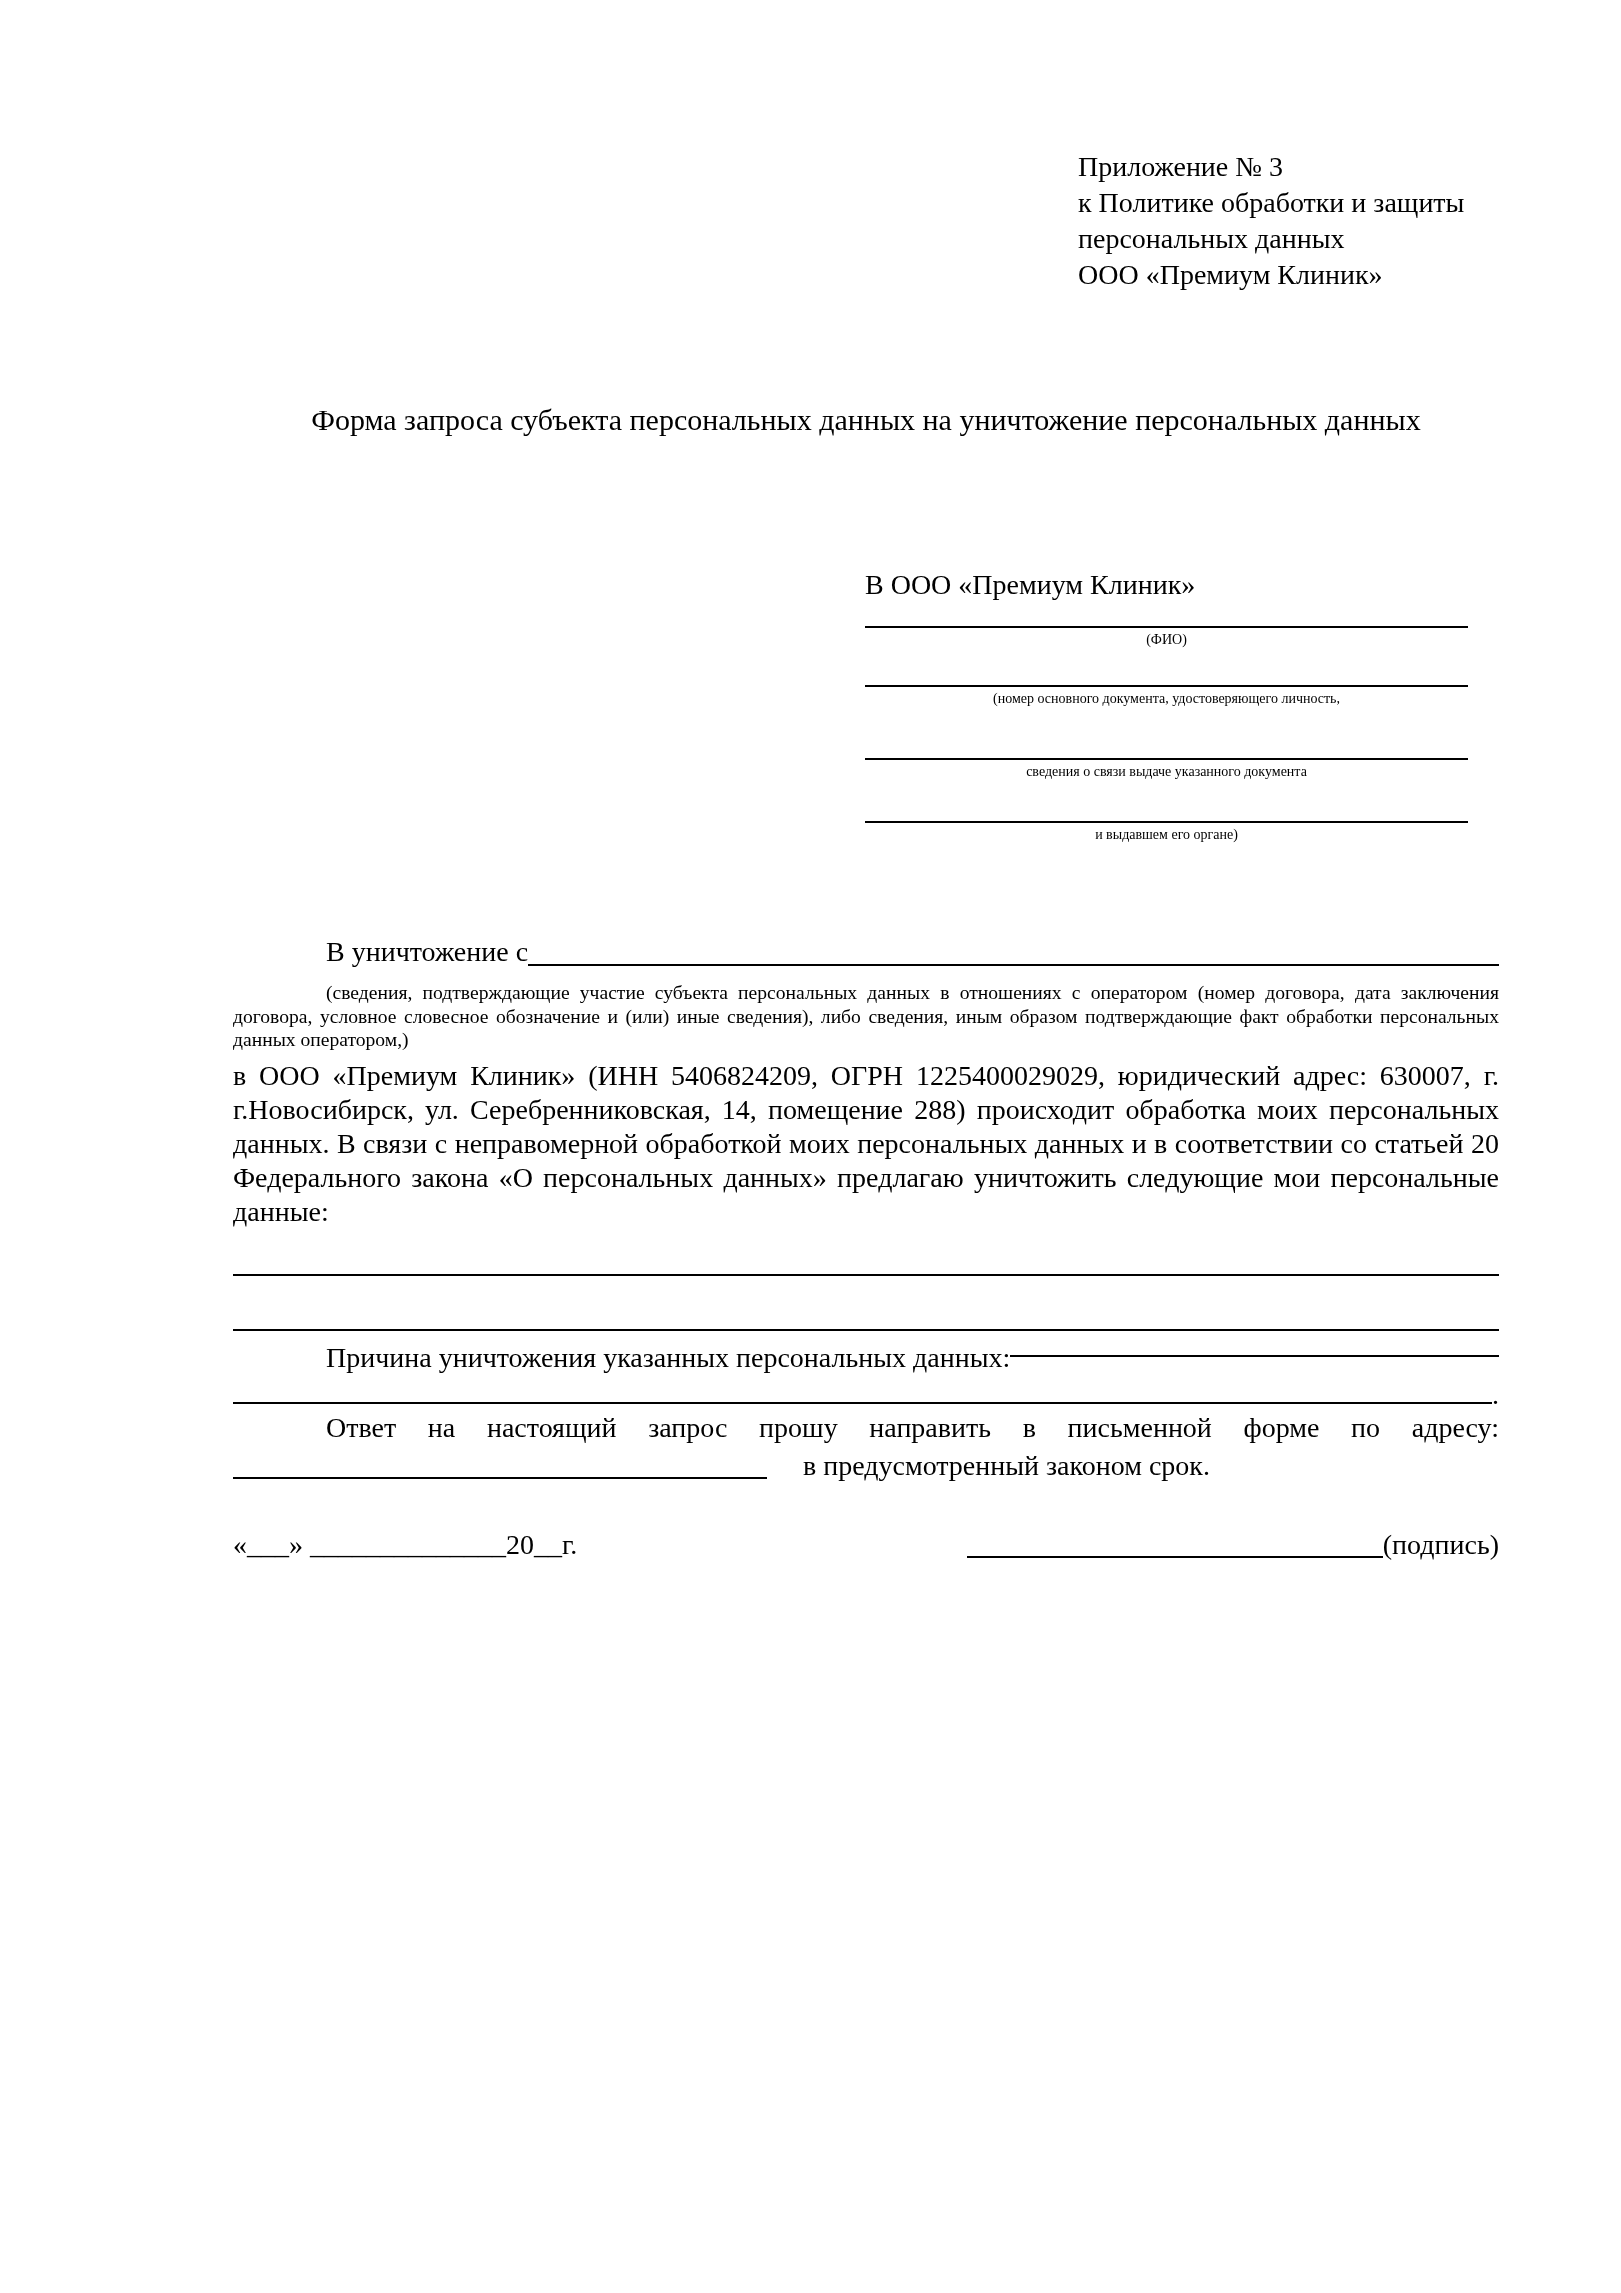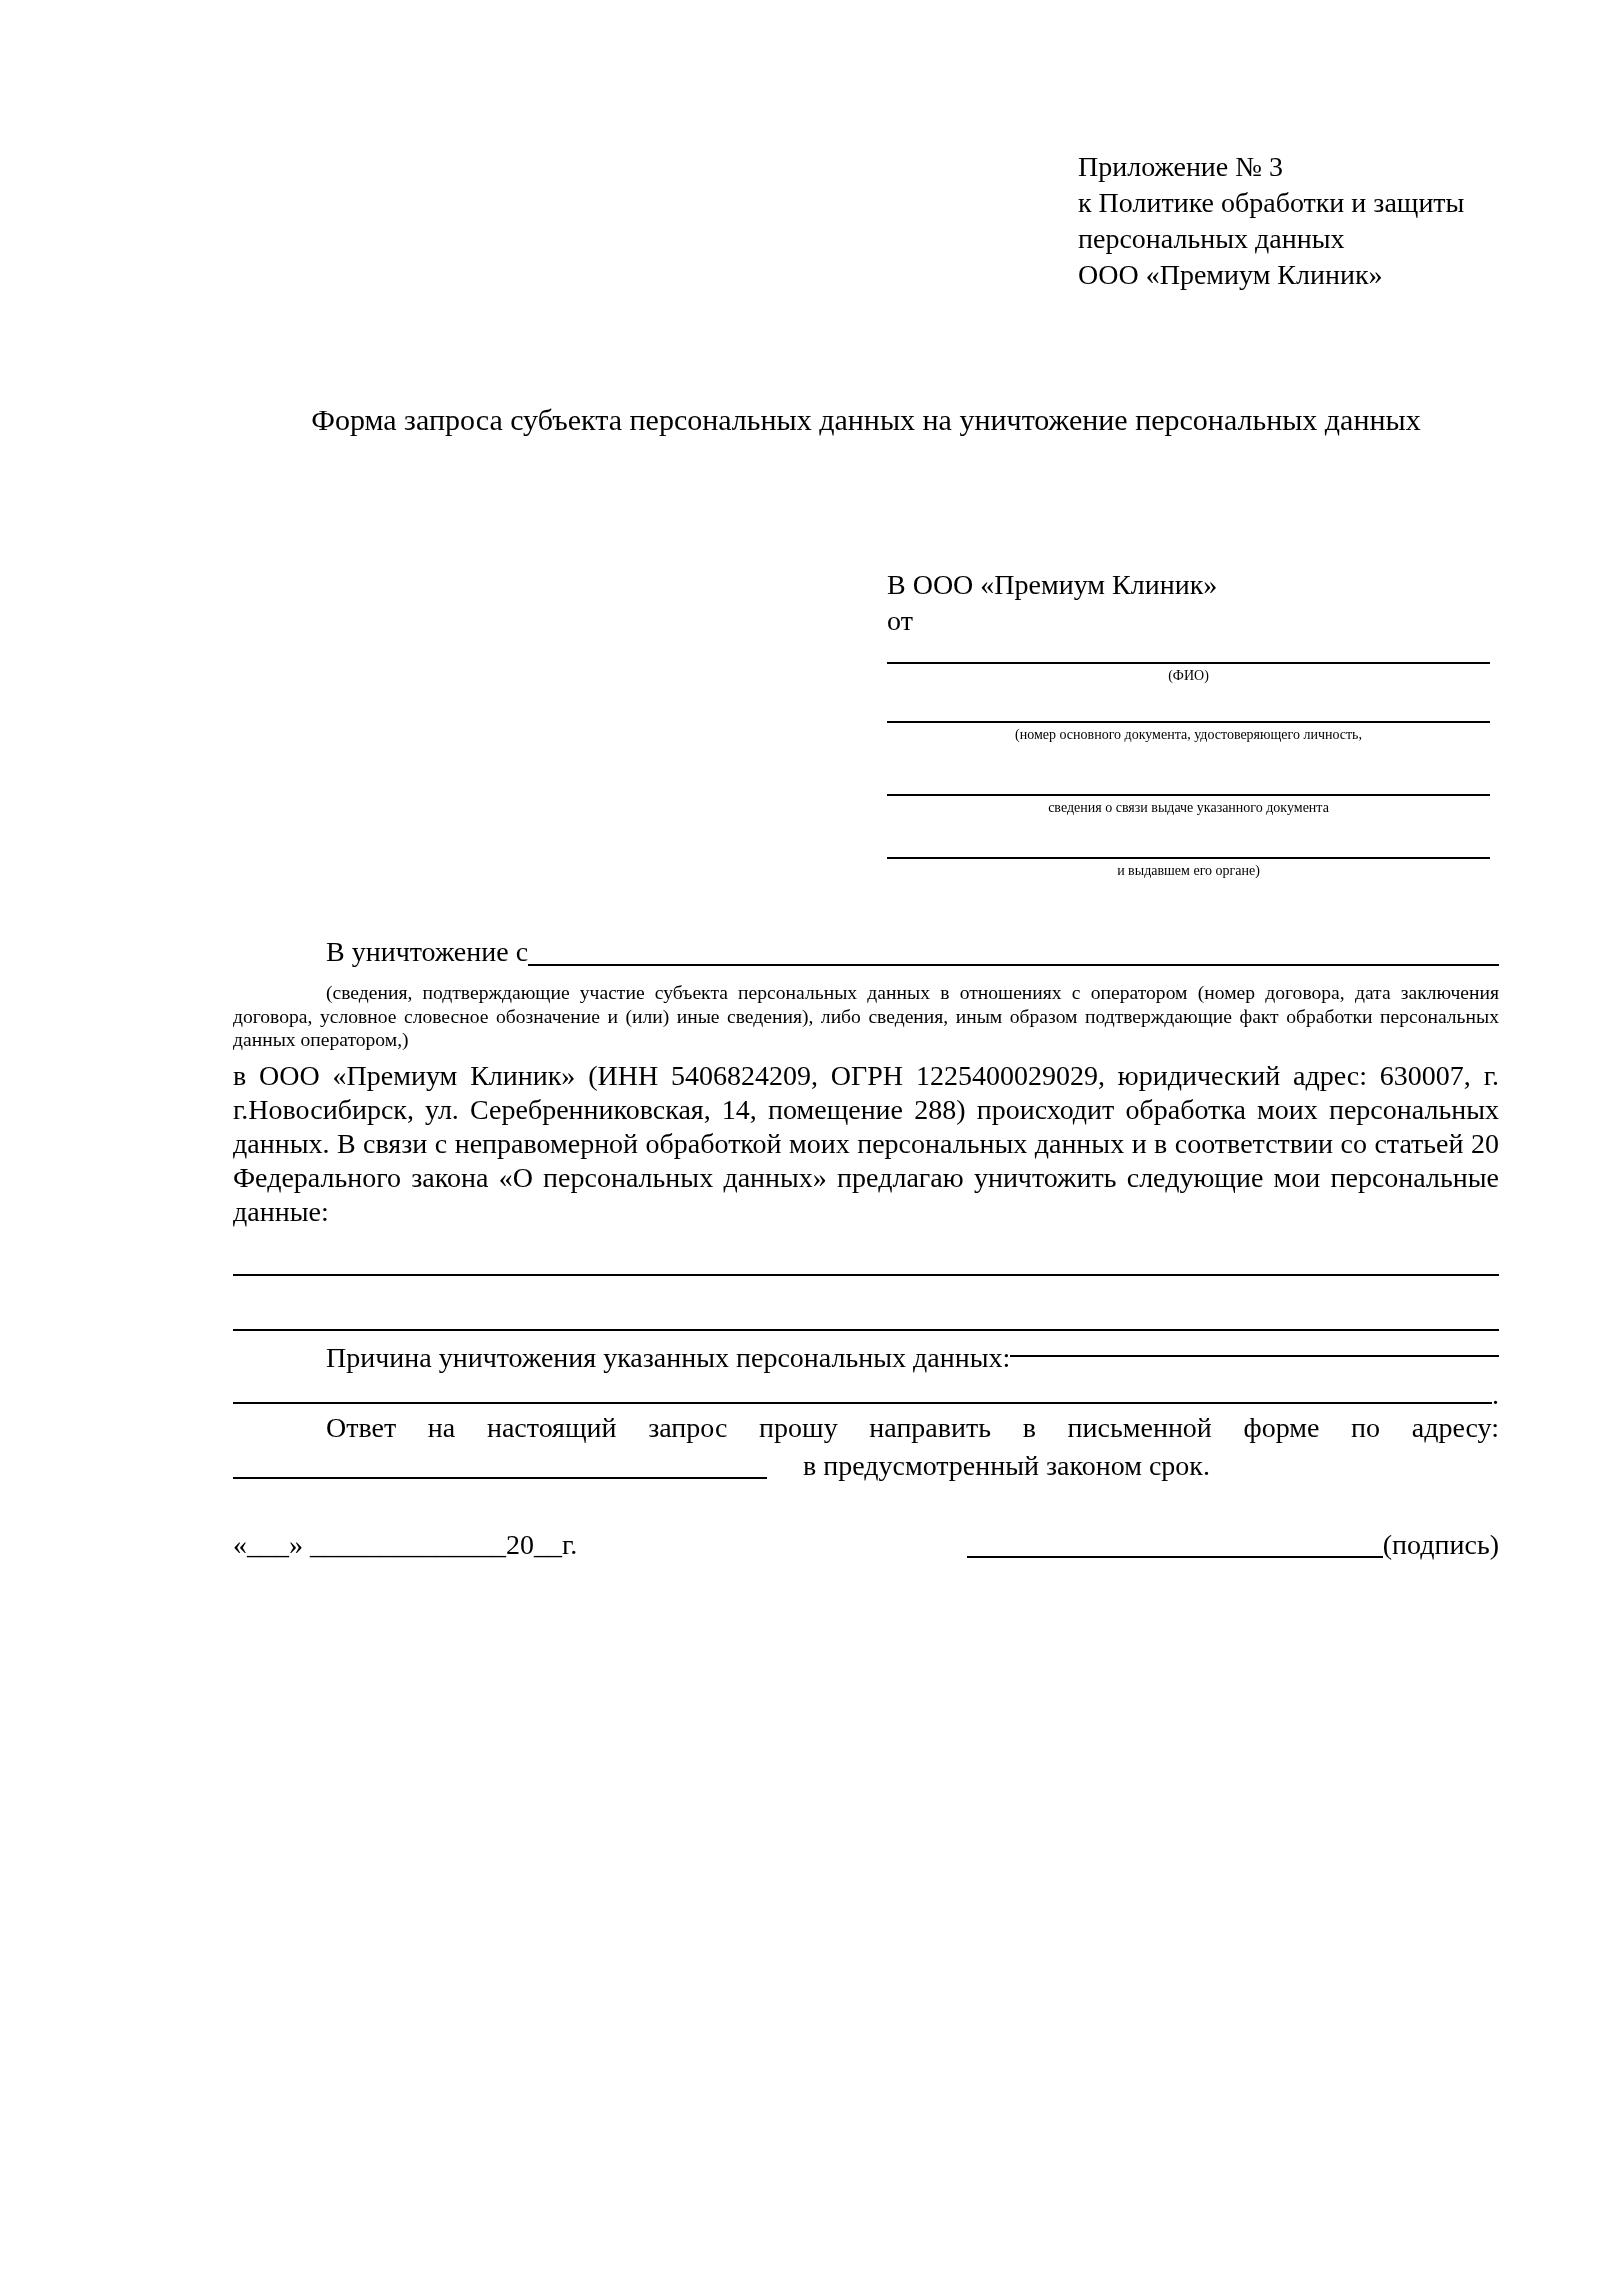--- a/index.html
+++ b/index.html
@@ -20,21 +20,21 @@
     font-size: 28px; line-height: 36px; white-space: nowrap;
   }
 
   
   .doc-title {
     position: absolute; left: 233px; top: 396px; width: 1266px;
     text-align: center; font-weight: 400; font-size: 30px; line-height: 47px;
   }
 
   
-  .addressee { position: absolute; left: 887px; top: 567px; width: 603px; font-size: 28px; line-height: 36px; }
+  .addressee { position: absolute; left: 865px; top: 567px; width: 603px; font-size: 28px; line-height: 36px; }
   .addressee .fill { border-bottom: 2.9px solid #000; }
   .fill-1 { height: 24.5px; }
   .fill-2 { height: 36px; }
   .fill-3 { height: 49px; }
   .fill-4 { height: 40px; }
   .cap { font-size: 14px; line-height: 23.5px; text-align: center; }
 
   .content { position: absolute; left: 233px; width: 1266px; }
 
   .accordance { top: 934px; display: flex; align-items: flex-end; font-size: 28px; line-height: 36px; }
@@ -82,21 +82,20 @@
     <div>Приложение № 3</div>
     <div>к Политике обработки и защиты</div>
     <div>персональных данных</div>
     <div>ООО «Премиум Клиник»</div>
   </div>
 
   <div class="doc-title">Форма запроса субъекта персональных данных на уничтожение персональных данных</div>
 
   <div class="addressee">
     <div>В ООО «Премиум Клиник»</div>
-    <div>от</div>
     <div class="fill fill-1"></div>
     <div class="cap">(ФИО)</div>
     <div class="fill fill-2"></div>
     <div class="cap">(номер основного документа, удостоверяющего личность,</div>
     <div class="fill fill-3"></div>
     <div class="cap">сведения о связи выдаче указанного документа</div>
     <div class="fill fill-4"></div>
     <div class="cap">и выдавшем его органе)</div>
   </div>
 

